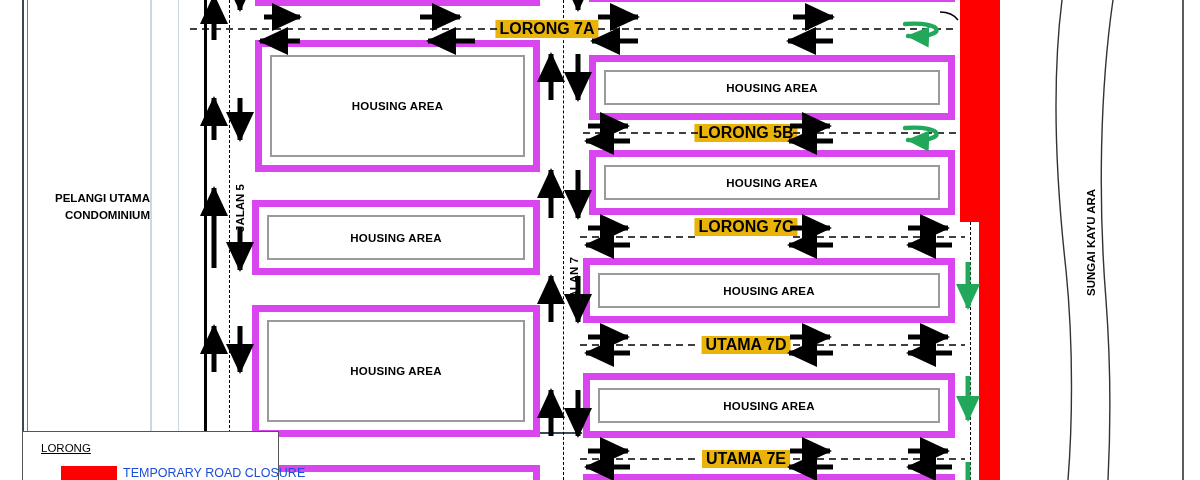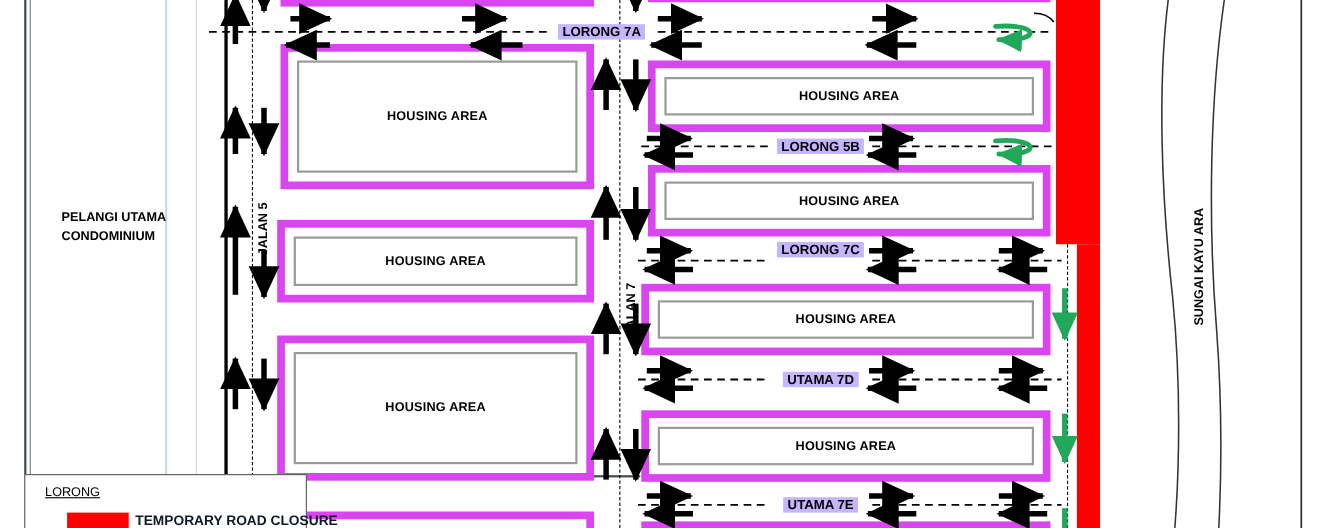--- a/index.html
+++ b/index.html
@@ -10,39 +10,39 @@
   .hline{position:absolute;background:#000;}
   .thin-blue{background:#c8d8e4;}
 
   
   .block{position:absolute;border:7px solid #d946ef;background:#fff;box-sizing:border-box;}
   .block .inner{position:absolute;left:8px;right:8px;top:8px;bottom:8px;border:2px solid #9a9a9a;background:#fff;
     display:flex;align-items:center;justify-content:center;box-sizing:border-box;}
   .block .inner span{font-size:11.5px;font-weight:bold;color:#000;letter-spacing:.2px;white-space:nowrap;}
 
   
-  .lorong-label{position:absolute;font-size:12px;font-weight:bold;color:#000;white-space:nowrap;
-    background:#c4b5fd;padding:0 4px;transform:translate(-50%,-50%);}
+  .lorong-label{position:absolute;font-size:16px;font-weight:bold;color:#000;white-space:nowrap;
+    background:#eab308;padding:0 4px;transform:translate(-50%,-50%);}
   .dash-v{position:absolute;width:0;border-left:1.8px dashed #000;}
 
   
   .road-name{position:absolute;font-size:11.5px;font-weight:bold;color:#000;white-space:nowrap;
     transform-origin:0 0;transform:rotate(-90deg);}
 
-  .area-label{position:absolute;font-size:11.5px;font-weight:bold;color:#000;text-align:left;line-height:1.5;margin-left:34px;}
+  .area-label{position:absolute;font-size:11.5px;font-weight:bold;color:#000;text-align:right;line-height:1.5;}
 
   
   .closure{position:absolute;background:#ff0000;}
 
   
   .legend{position:absolute;border:1px solid #555;background:#fff;box-sizing:border-box;}
   .legend .title{position:absolute;left:18px;top:10px;font-size:11.5px;font-weight:normal;
     text-decoration:underline;color:#000;}
   .legend .swatch{position:absolute;left:38px;top:34px;width:56px;height:16px;background:#ff0000;}
-  .legend .ltext{position:absolute;left:100px;top:34px;font-size:12.5px;font-weight:bold;color:#0f172a;white-space:nowrap;text-align:right;}
+  .legend .ltext{position:absolute;left:100px;top:34px;font-size:12.5px;font-weight:normal;color:#1d4ed8;white-space:nowrap;text-align:right;}
 
   svg.ov{position:absolute;left:0;top:0;width:1200px;height:480px;pointer-events:none;}
   .riverlbl{position:absolute;font-size:11.5px;font-weight:bold;color:#000;white-space:nowrap;transform-origin:0 0;transform:rotate(-90deg);}
 </style>
 </head>
 <body>
 
 <div id="map">
 
   <div class="vline" style="left:22px;top:0;width:1.5px;height:433px;background:#3b4a56;"></div>

